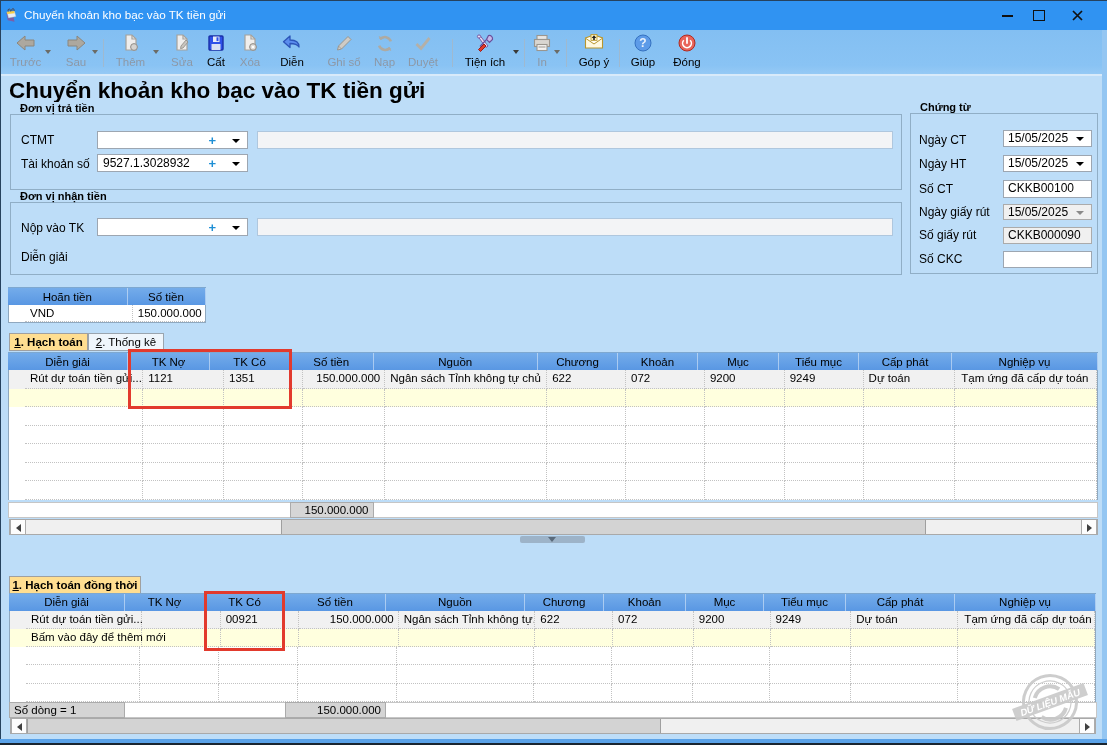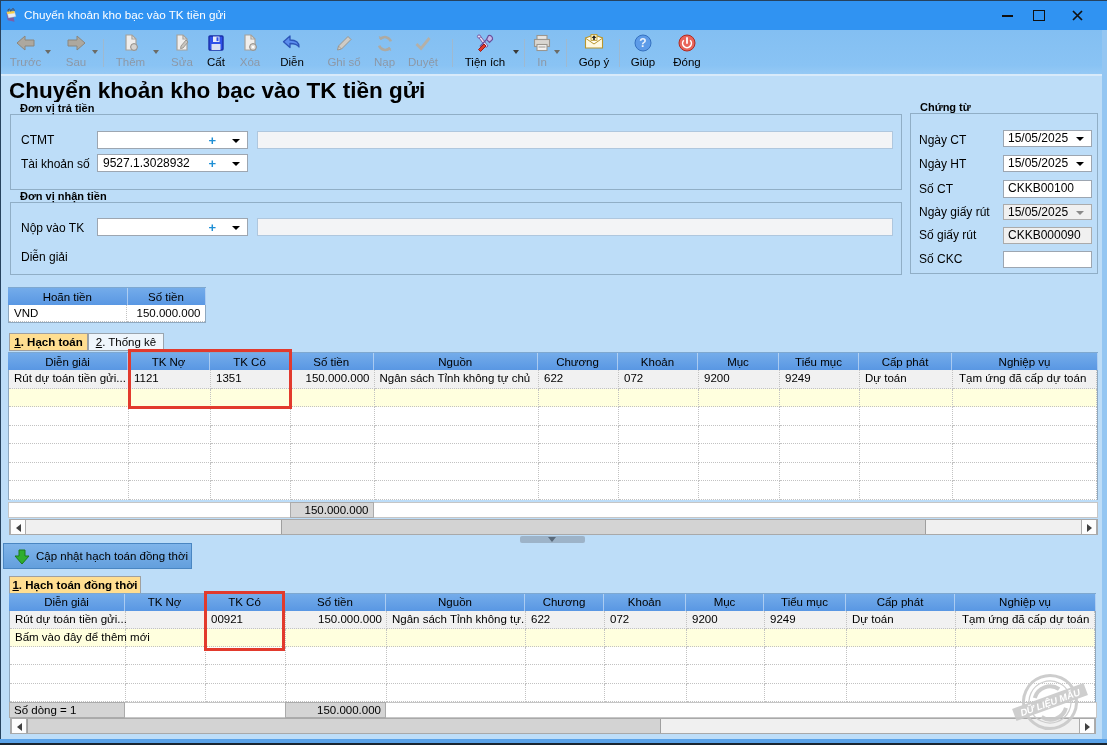--- a/index.html
+++ b/index.html
@@ -33,21 +33,21 @@
 .ro { position:absolute; background:#F3F4F6; border:1px solid #AFC7DE; font-size:12px; line-height:16px; padding-left:6px; white-space:nowrap; overflow:hidden; }
 .wfield { position:absolute; background:#fff; border:1px solid #A4B7C9; font-size:12px; line-height:16px; padding-left:6px; white-space:nowrap; overflow:hidden; }
 .dfield { position:absolute; background:#fff; border:1px solid #9DA6B1; font-size:12px; line-height:15px; padding-left:4px; }
 .dfield .car { position:absolute; right:7px; top:6px; width:0; height:0; border-left:4px solid transparent; border-right:4px solid transparent; border-top:4.5px solid #000; }
 .dfield.gray { background:#F0F0F0; border-color:#ABABAB; }
 .dfield.gray .car { border-top-color:#8a8a8a; }
 
 
 .ghead { position:absolute; display:flex; background:linear-gradient(180deg,#74ACEA 0%,#5997E3 100%); border-top:1px solid #7EA8D0; }
 .ghead .hc { height:100%; font-size:11.5px; display:flex; align-items:center; justify-content:center; border-right:1px solid rgba(255,255,255,0.45); overflow:hidden; white-space:nowrap; }
-.grow { position:absolute; display:flex; }
+.grow { position:absolute; display:flex;padding-left:16px; }
 .grow .c { height:100%; font-size:11.5px; line-height:17px; padding:0 4px 0 5px; border-right:1px dotted #C2C2C2; border-bottom:1px dotted #C2C2C2; overflow:hidden; white-space:nowrap; }
 .grow .r { text-align:right; }
 .gbody { position:absolute; background:#fff; border-left:1px solid #8FA8BF; border-right:1px solid #8FA8BF; }
 
 
 .sbar { position:absolute; height:16px; background:#F0F0F0; border:1px solid #A9A9A9; }
 .sbtn { position:absolute; top:0; width:16px; height:14px; background:#FDFDFD; border-right:1px solid #ACACAC; border-left:1px solid #ACACAC; }
 .sthumb { position:absolute; top:0; height:14px; background:#D3D3D3; border-left:1px solid #9F9F9F; border-right:1px solid #9F9F9F; }
 .arr { position:absolute; top:4px; width:0; height:0; }
 
@@ -382,26 +382,20 @@
   <div class="sbtn" style="left:1071px">
         <span class="arr" style="left:5px;border-top:4px solid transparent;border-bottom:4px solid transparent;border-left:5px solid #404040"></span>
       </div>
   <div class="sthumb" style="left:271px;width:645px"></div>
 </div>
 
 <div class="abs" style="left:520px;top:536px;width:65px;height:7px;background:#9DB3C8;border-radius:2px">
   <span class="abs" style="left:28px;top:1px;width:0;height:0;border-left:4px solid transparent;border-right:4px solid transparent;border-top:5px solid #5A6B7C"></span>
 </div>
 
-<div id="updbtn">
-  <svg class="abs" style="left:9px;top:4px" width="18" height="18" viewBox="0 0 18 18">
-    <path d="M6 2 L12 2 L12 8 L16 8 L9 16 L2 8 L6 8 Z" fill="#2FAE2F" stroke="#1A7A1A" stroke-width="1"></path>
-  </svg>
-  <span>Cập nhật hạch toán đồng thời</span>
-</div>
 
 <div class="tab on" style="left:9px;top:576px;width:132px;height:18px">
       <span><u>1</u>. Hạch toán đồng thời</span>
     </div>
 
 <div id="grid2">
       <div class="ghead" style="left:9px;top:592.5px;width:1087px;height:18px">
         <div class="hc" style="width:116px">Diễn giải</div>
         <div class="hc" style="width:80px">TK Nợ</div>
         <div class="hc" style="width:80px">TK Có</div>

